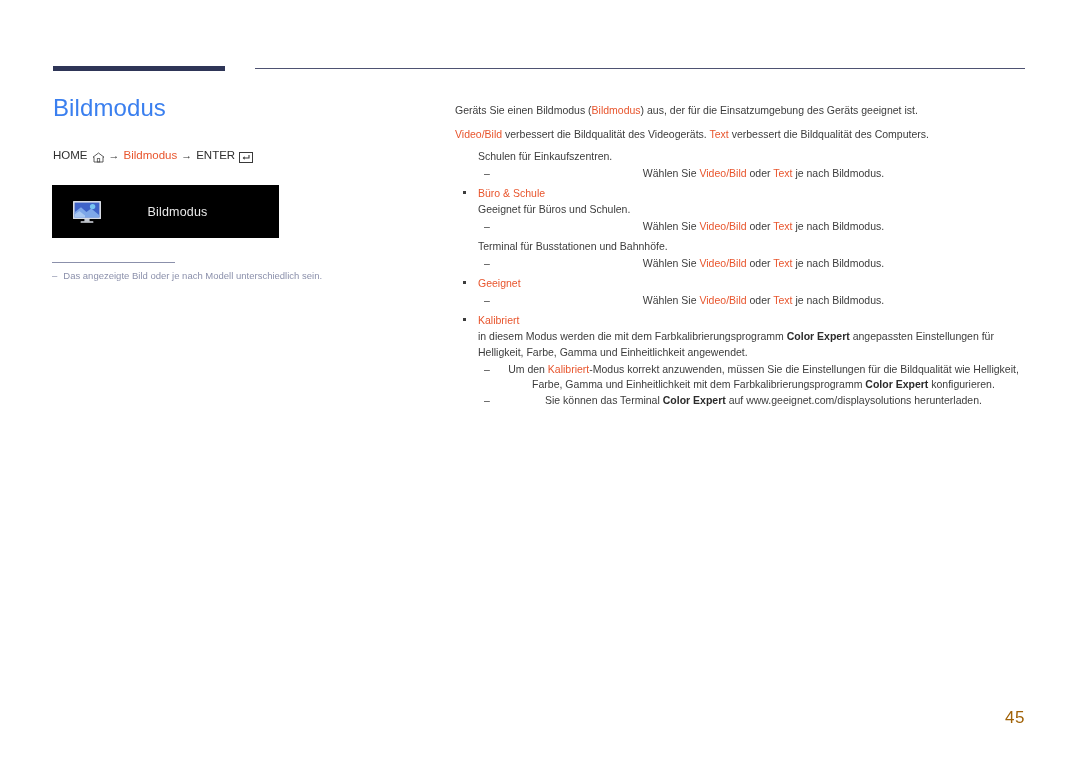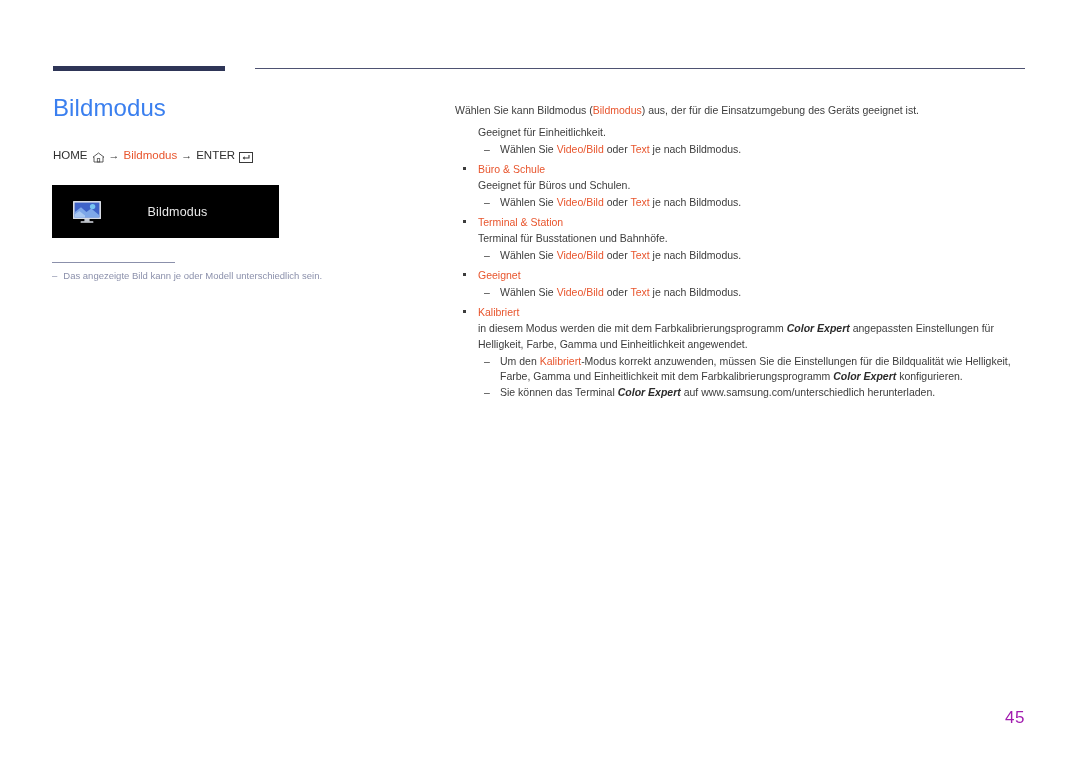--- a/index.html
+++ b/index.html
@@ -141,21 +141,21 @@
     width: 572px;
     font-size: 10.5px;
     line-height: 15px;
     color: #3c3c3c;
   }
   .intro-p {
     margin: 0 0 4px 0;
     line-height: 20px;
   }
   .accent { color: #e8552d; }
-  .bold { font-weight: bold; color: #2b2b2b; font-style: italic; }
+  .bold { font-weight: bold; color: #2b2b2b; }
 
   .bullet-list {
     margin: 4px 0 0 0;
     padding: 0;
     list-style: none;
   }
   .bullet-item { margin-bottom: 4px; }
 
   .bullet-head {
     position: relative;
@@ -180,36 +180,37 @@
   .sub-list {
     margin: 2px 0 0 0;
     padding: 0;
     list-style: none;
   }
   .sub-item {
     position: relative;
     padding-left: 45px;
     line-height: 15px;
     margin-bottom: 1px;
+    text-align: center;
   }
   .sub-item::before {
     content: "–";
     position: absolute;
     left: 29px;
     top: 0;
     color: #3c3c3c;
   }
 
   
   .page-number {
     position: absolute;
     right: 55px;
     top: 708px;
     font-size: 17px;
-    color: #a21caf;
+    color: #a16207;
     letter-spacing: 0.5px;
   }
 </style>
 </head>
 <body>
 
 <div class="page">
 
   <div class="rule-thick"></div>
   <div class="rule-thin"></div>
@@ -251,53 +252,55 @@
         <rect x="12.4" y="19" width="5.2" height="2.6" fill="#c2c7d1"></rect>
         <rect x="8.6" y="21.2" width="12.8" height="1.6" rx="0.6" fill="#d8dce4"></rect>
       </svg>
     </span>
     <span class="preview-label">Bildmodus</span>
   </div>
 
   <div class="note-rule"></div>
   <div class="note-line">
     <span class="note-dash">–</span>
-    <span>Das angezeigte Bild kann je oder Modell unterschiedlich sein.</span>
+    <span>Das angezeigte Bild oder je nach Modell unterschiedlich sein.</span>
   </div>
 
   <div class="right-col">
 
     <p class="intro-p">
-      <span>Wählen Sie kann Bildmodus (</span><span class="accent">Bildmodus</span><span>) aus, der für die Einsatzumgebung des Geräts geeignet ist.</span>
+      <span>Geräts Sie einen Bildmodus (</span><span class="accent">Bildmodus</span><span>) aus, der für die Einsatzumgebung des Geräts geeignet ist.</span>
     </p>
 
+    <p class="intro-p">
+      <span class="accent">Video/Bild</span><span> verbessert die Bildqualität des Videogeräts. </span><span class="accent">Text</span><span> verbessert die Bildqualität des Computers.</span>
+    </p>
 
     <ul class="bullet-list">
 
       <li class="bullet-item">
-        <div class="bullet-desc">Geeignet für Einheitlichkeit.</div>
+        <div class="bullet-desc">Schulen für Einkaufszentren.</div>
         <ul class="sub-list">
           <li class="sub-item">
             <span>Wählen Sie </span><span class="accent">Video/Bild</span><span> oder </span><span class="accent">Text</span><span> je nach Bildmodus.</span>
           </li>
         </ul>
       </li>
 
       <li class="bullet-item">
         <div class="bullet-head">Büro &amp; Schule</div>
         <div class="bullet-desc">Geeignet für Büros und Schulen.</div>
         <ul class="sub-list">
           <li class="sub-item">
             <span>Wählen Sie </span><span class="accent">Video/Bild</span><span> oder </span><span class="accent">Text</span><span> je nach Bildmodus.</span>
           </li>
         </ul>
       </li>
 
       <li class="bullet-item">
-        <div class="bullet-head">Terminal &amp; Station</div>
         <div class="bullet-desc">Terminal für Busstationen und Bahnhöfe.</div>
         <ul class="sub-list">
           <li class="sub-item">
             <span>Wählen Sie </span><span class="accent">Video/Bild</span><span> oder </span><span class="accent">Text</span><span> je nach Bildmodus.</span>
           </li>
         </ul>
       </li>
 
       <li class="bullet-item">
         <div class="bullet-head">Geeignet</div>
@@ -311,21 +314,21 @@
       <li class="bullet-item">
         <div class="bullet-head">Kalibriert</div>
         <div class="bullet-desc">
           <span>in diesem Modus werden die mit dem Farbkalibrierungsprogramm </span><span class="bold">Color Expert</span><span> angepassten Einstellungen für Helligkeit, Farbe, Gamma und Einheitlichkeit angewendet.</span>
         </div>
         <ul class="sub-list">
           <li class="sub-item">
             <span>Um den </span><span class="accent">Kalibriert</span><span>-Modus korrekt anzuwenden, müssen Sie die Einstellungen für die Bildqualität wie Helligkeit, Farbe, Gamma und Einheitlichkeit mit dem Farbkalibrierungsprogramm </span><span class="bold">Color Expert</span><span> konfigurieren.</span>
           </li>
           <li class="sub-item">
-            <span>Sie können das Terminal </span><span class="bold">Color Expert</span><span> auf www.samsung.com/unterschiedlich herunterladen.</span>
+            <span>Sie können das Terminal </span><span class="bold">Color Expert</span><span> auf www.geeignet.com/displaysolutions herunterladen.</span>
           </li>
         </ul>
       </li>
 
     </ul>
   </div>
 
   <div class="page-number">45</div>
 
 </div>

